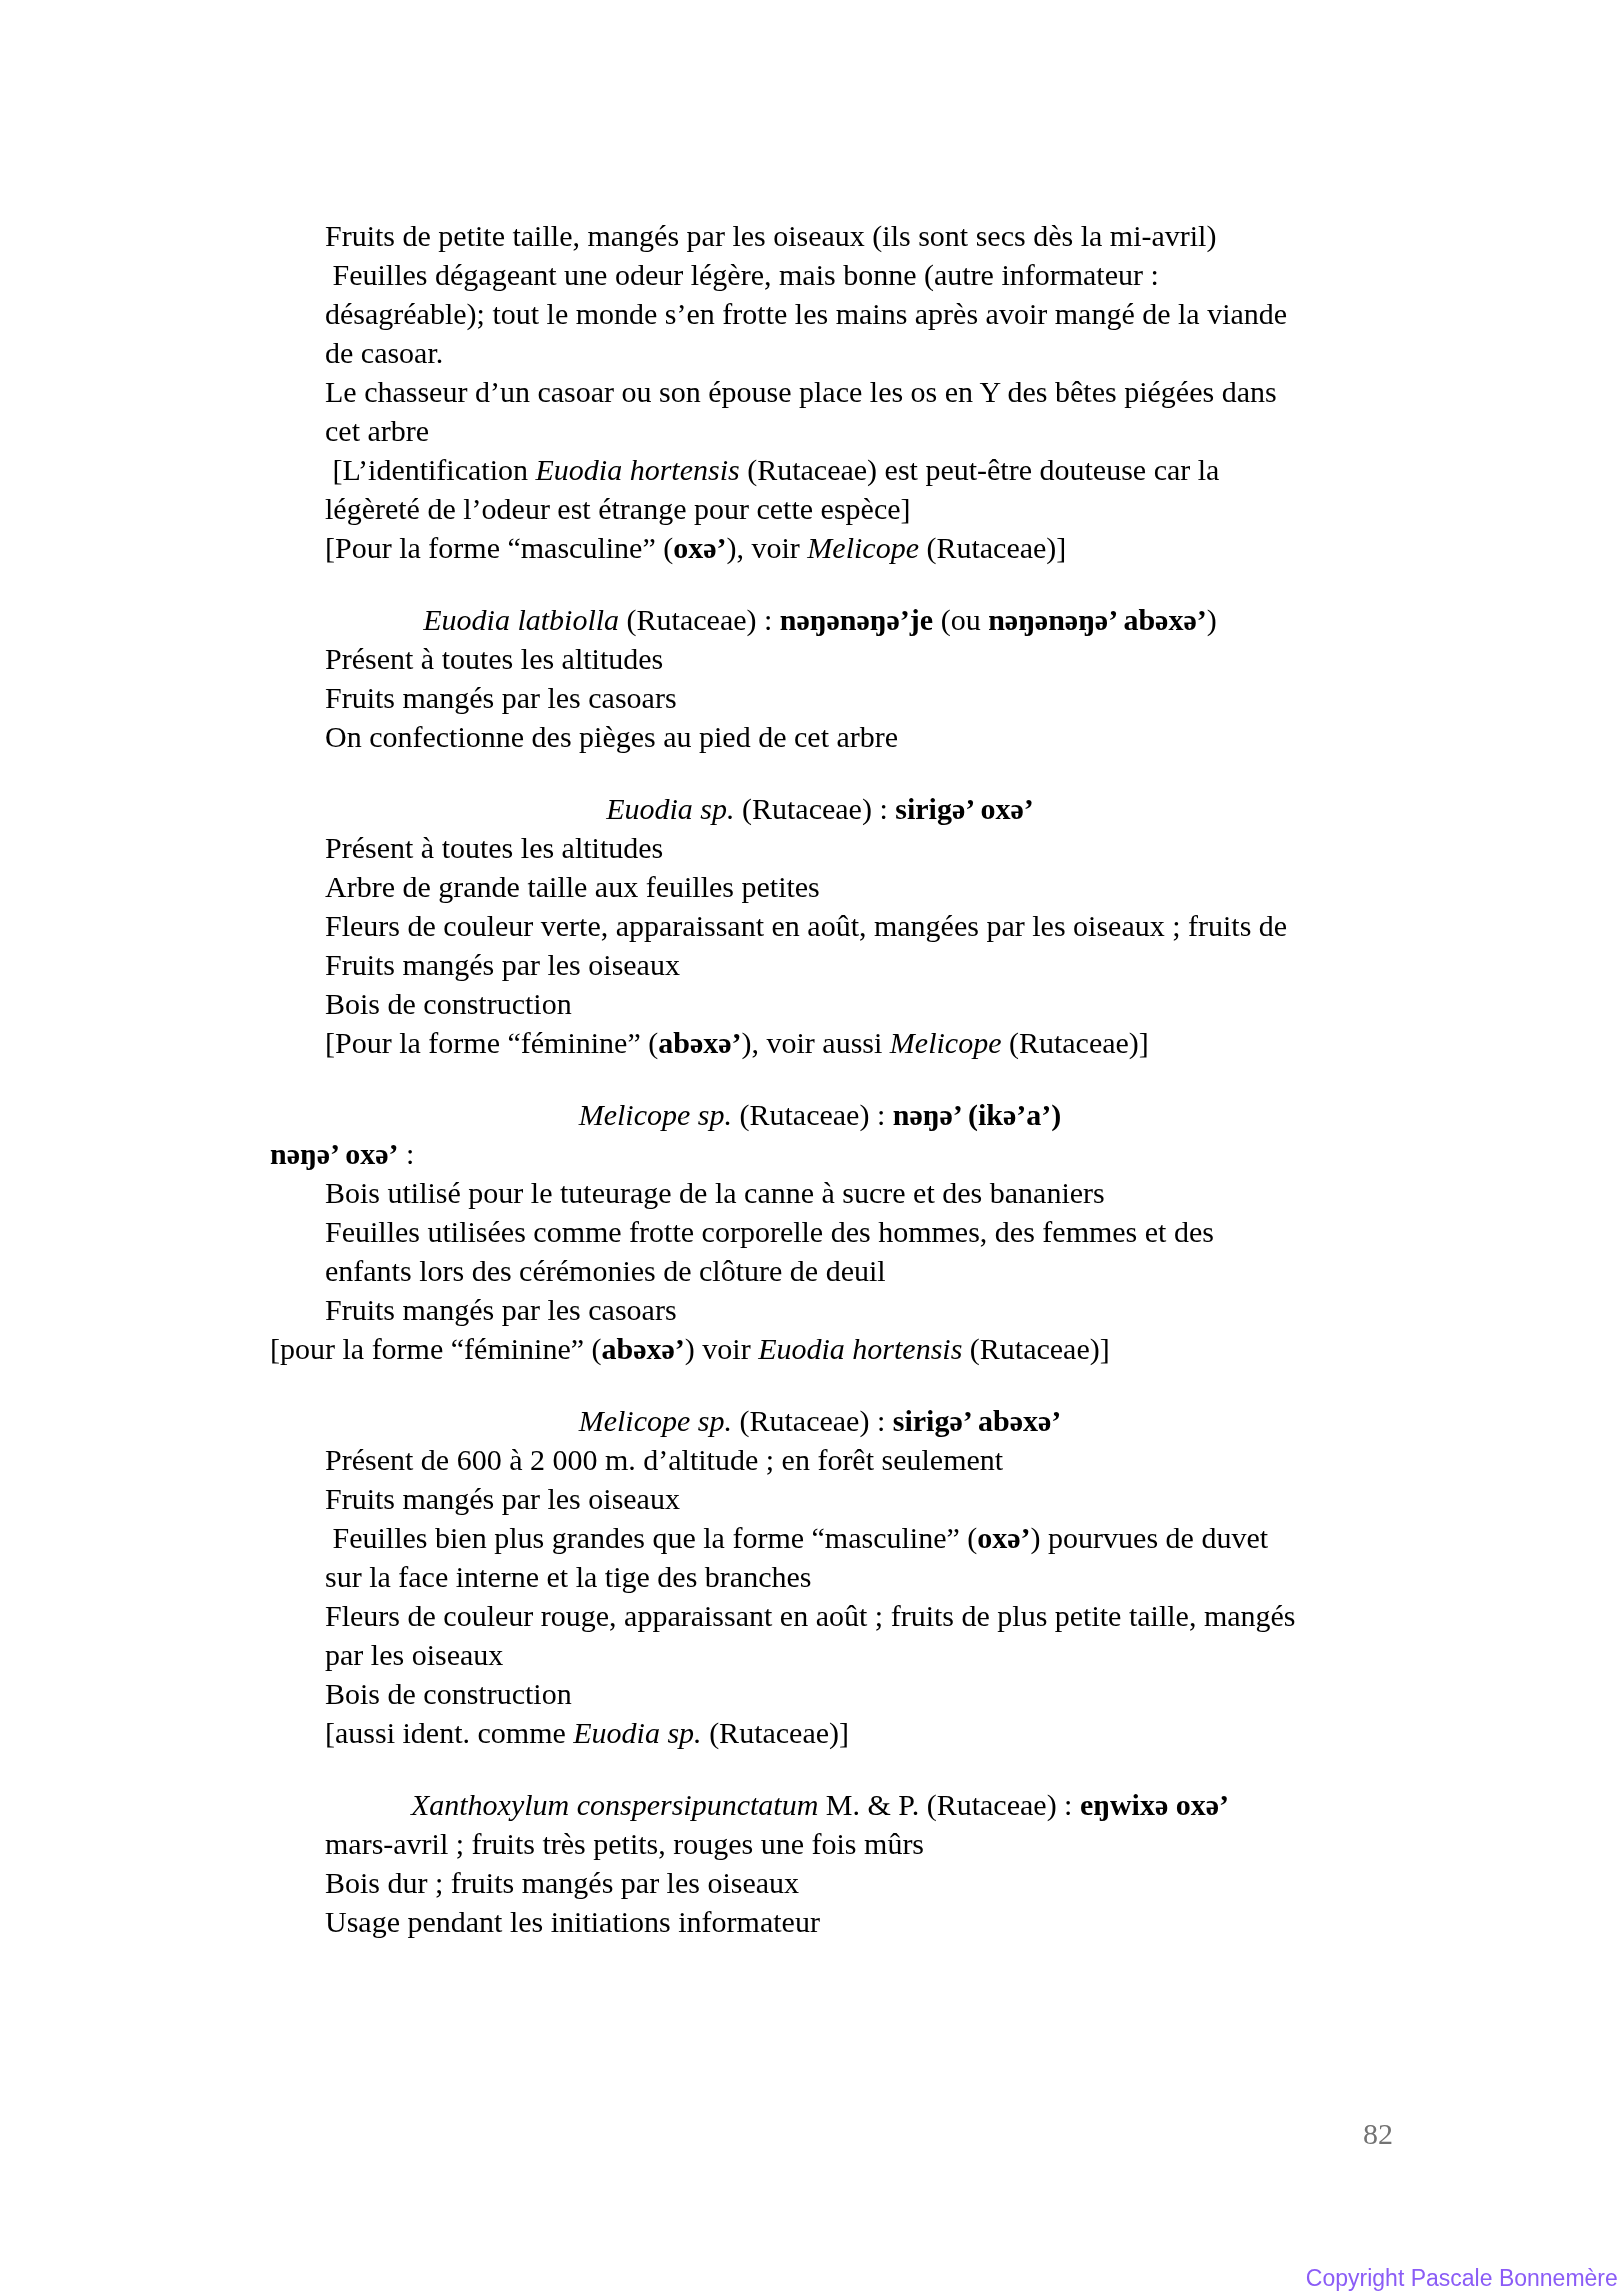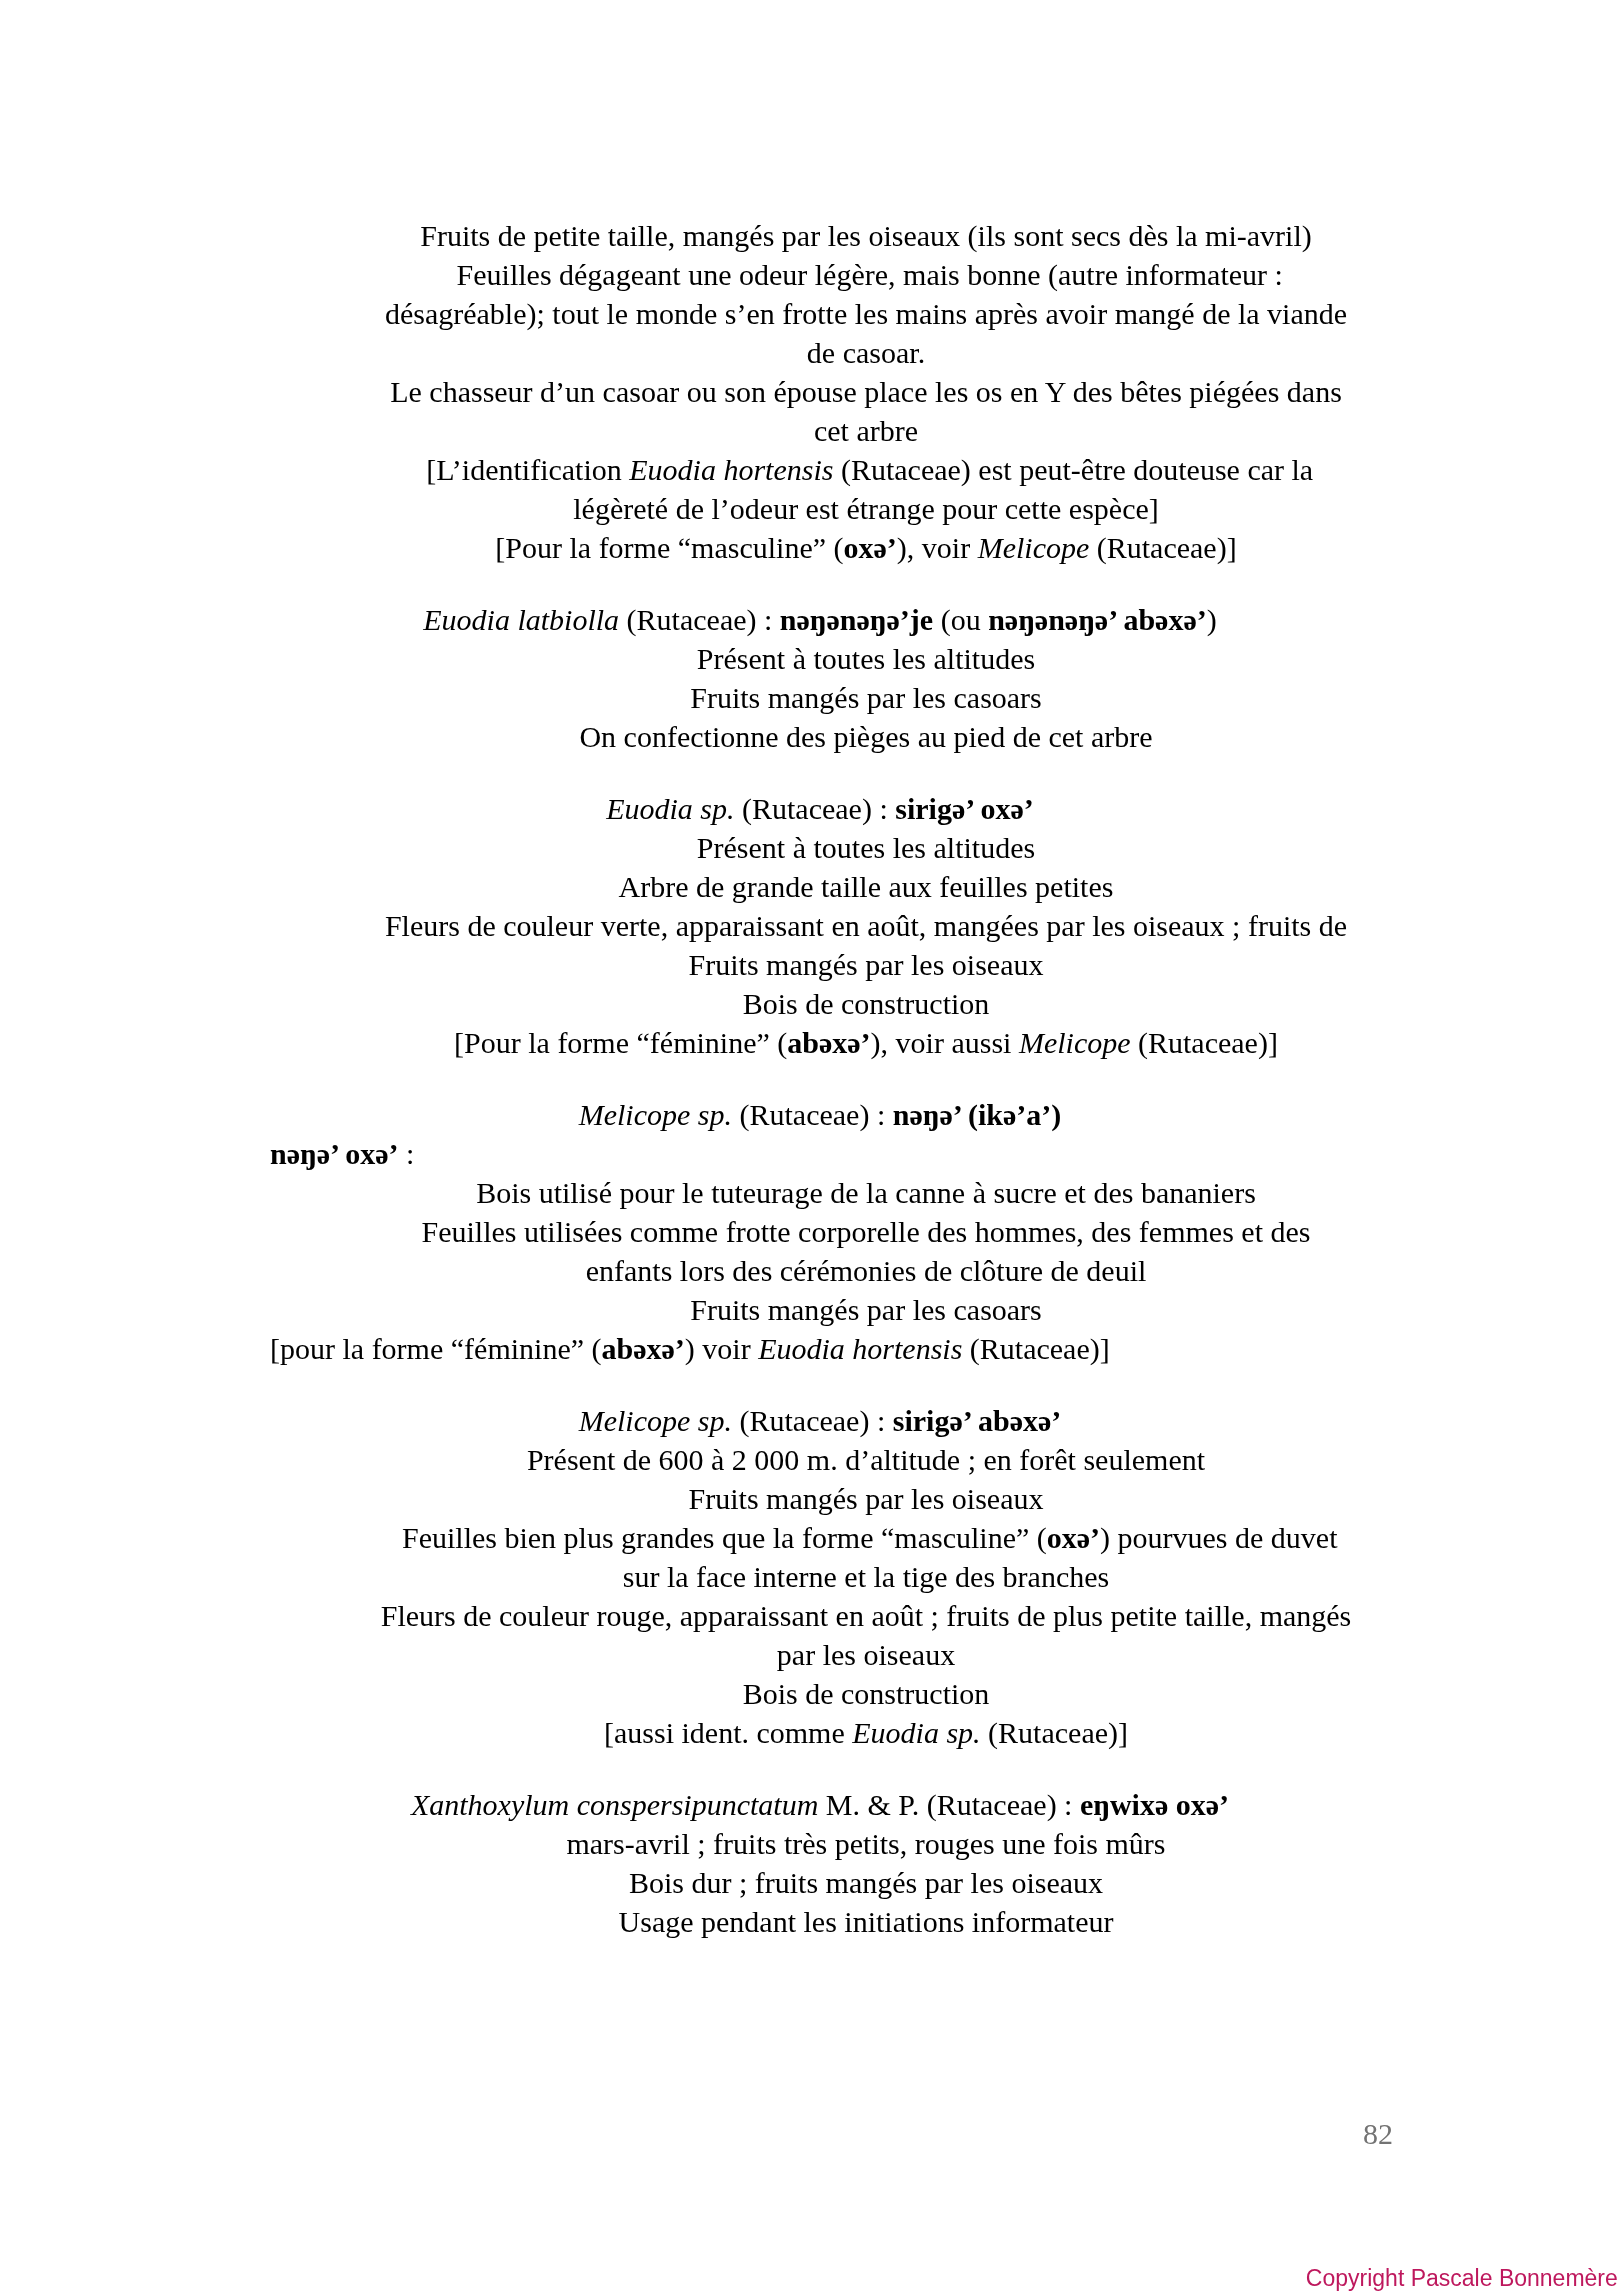--- a/index.html
+++ b/index.html
@@ -23,41 +23,41 @@
     right: 216px;
     font-size: 30px;
     line-height: 39px;
   }
   .entry { margin: 0; }
   .entry + .entry { margin-top: 33px; }
   .line {
     white-space: pre-wrap;
   }
   .line.header { padding-left: 0; text-align: center; }
-  .line.content { padding-left: 92px; text-align: center; }
+  .line.content { padding-left: 92px; }
   .line.note { padding-left: 37px; }
   .seg-italic { font-style: italic; }
   .seg-bold { font-weight: bold; }
   .page-number {
     position: absolute;
     top: 2114px;
     right: 230px;
     font-size: 30px;
     line-height: 39px;
     font-family: "Liberation Serif", "DejaVu Serif", serif;
     color: #737373;
   }
   .copyright {
     position: absolute;
     top: 2265px;
     right: 5.2px;
     font-size: 23px;
     line-height: 26px;
     font-family: "Liberation Sans", "DejaVu Sans", sans-serif;
-    color: #be185d;
+    color: #8b5cf6;
   }
 </style>
 </head>
 <body>
 
 <div class="page">
   <div class="text-block">
       <div class="entry">
         <div class="line content"><span>Fruits de petite taille, mangés par les oiseaux (ils sont secs dès la mi-avril)</span></div>
         <div class="line content"><span> Feuilles dégageant une odeur légère, mais bonne (autre informateur :</span></div>

